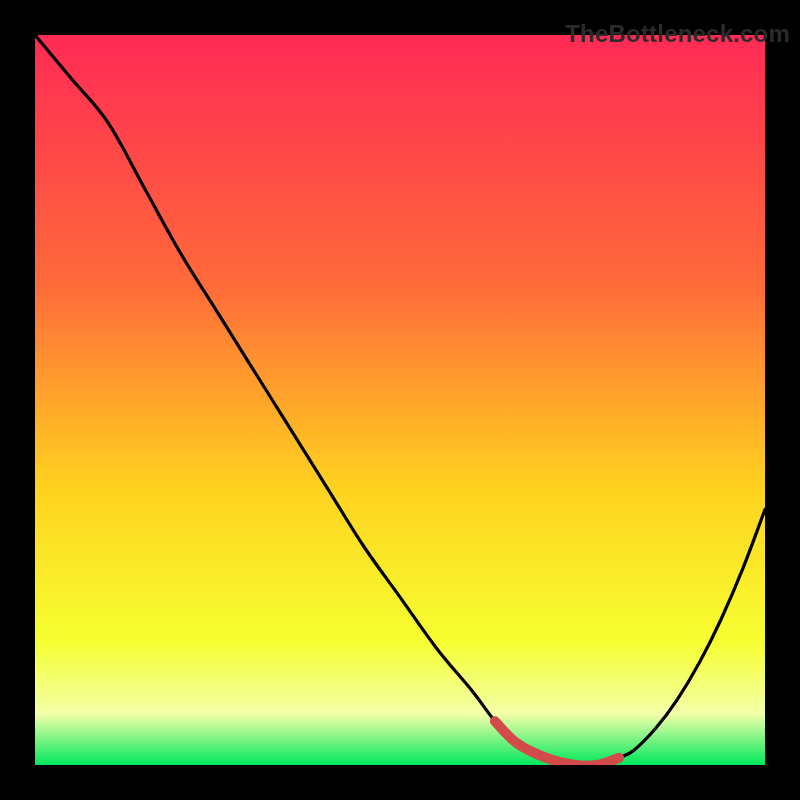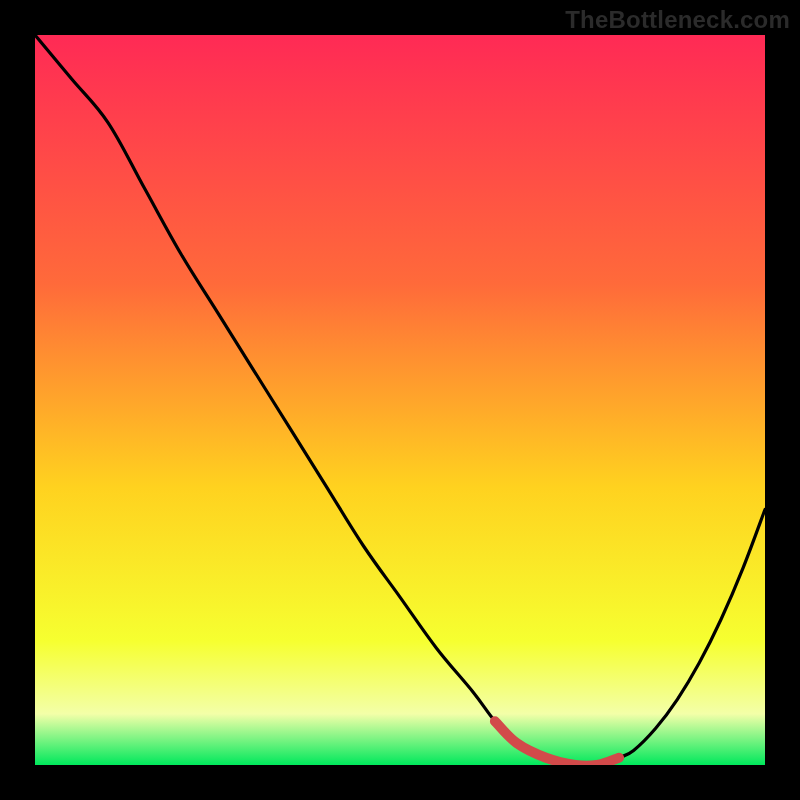--- a/index.html
+++ b/index.html
@@ -12,21 +12,21 @@
     font-family: Arial, Helvetica, sans-serif;
   }
   .container {
     position: relative;
     width: 800px;
     height: 800px;
     background: #000000;
   }
   .watermark {
     position: absolute;
-    top: 6px;
+    top: 20px;
     right: 10px;
     color: #2b2b2b;
     font-size: 24px;
     font-weight: 600;
     letter-spacing: 0.2px;
     z-index: 5;
   }
   .plot-frame {
     position: absolute;
     left: 35px;

